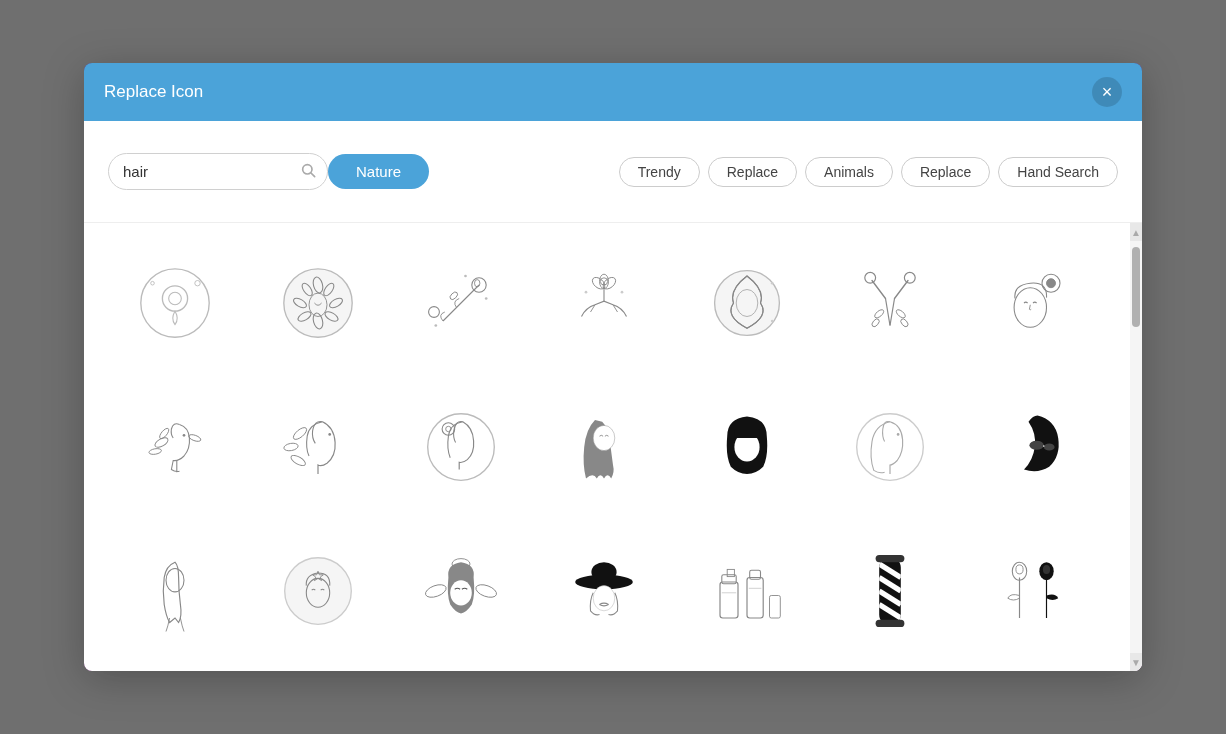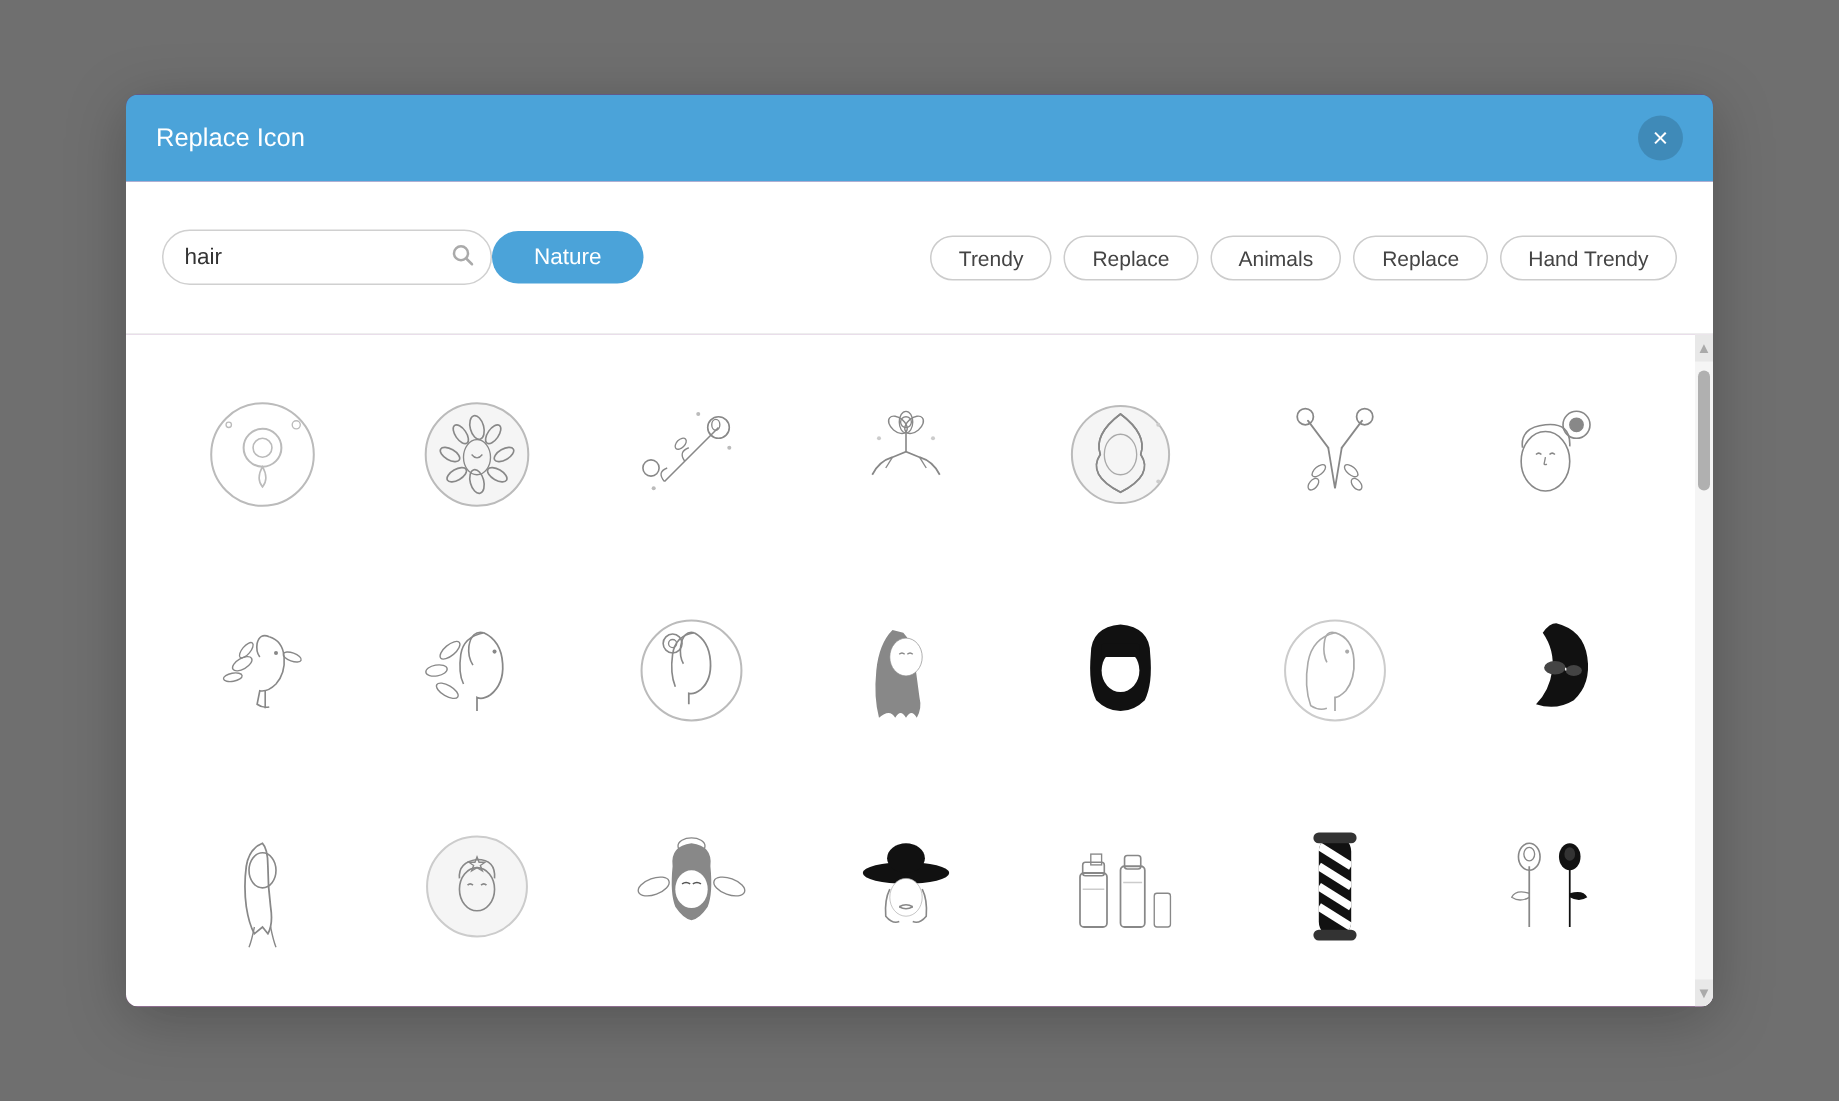--- a/index.html
+++ b/index.html
@@ -184,21 +184,21 @@
             <line x1="16.5" y1="16.5" x2="22" y2="22"></line>
           </svg>
         </span>
       </div>
       <button class="search-btn">Nature</button>
       <div class="filter-tags">
         <button class="filter-tag">Trendy</button>
         <button class="filter-tag">Replace</button>
         <button class="filter-tag">Animals</button>
         <button class="filter-tag">Replace</button>
-        <button class="filter-tag">Hand Trendy</button>
+        <button class="filter-tag">Hand Search</button>
       </div>
     </div>
 
     <div class="modal-body">
       <div class="icons-grid">
 
         <div class="icon-cell">
           <svg viewBox="0 0 100 100" fill="none" xmlns="http://www.w3.org/2000/svg">
             <circle cx="50" cy="50" r="38" stroke="#bbb" stroke-width="1.5" fill="none"></circle>
             <circle cx="50" cy="45" r="14" stroke="#bbb" stroke-width="1.5" fill="none"></circle>

